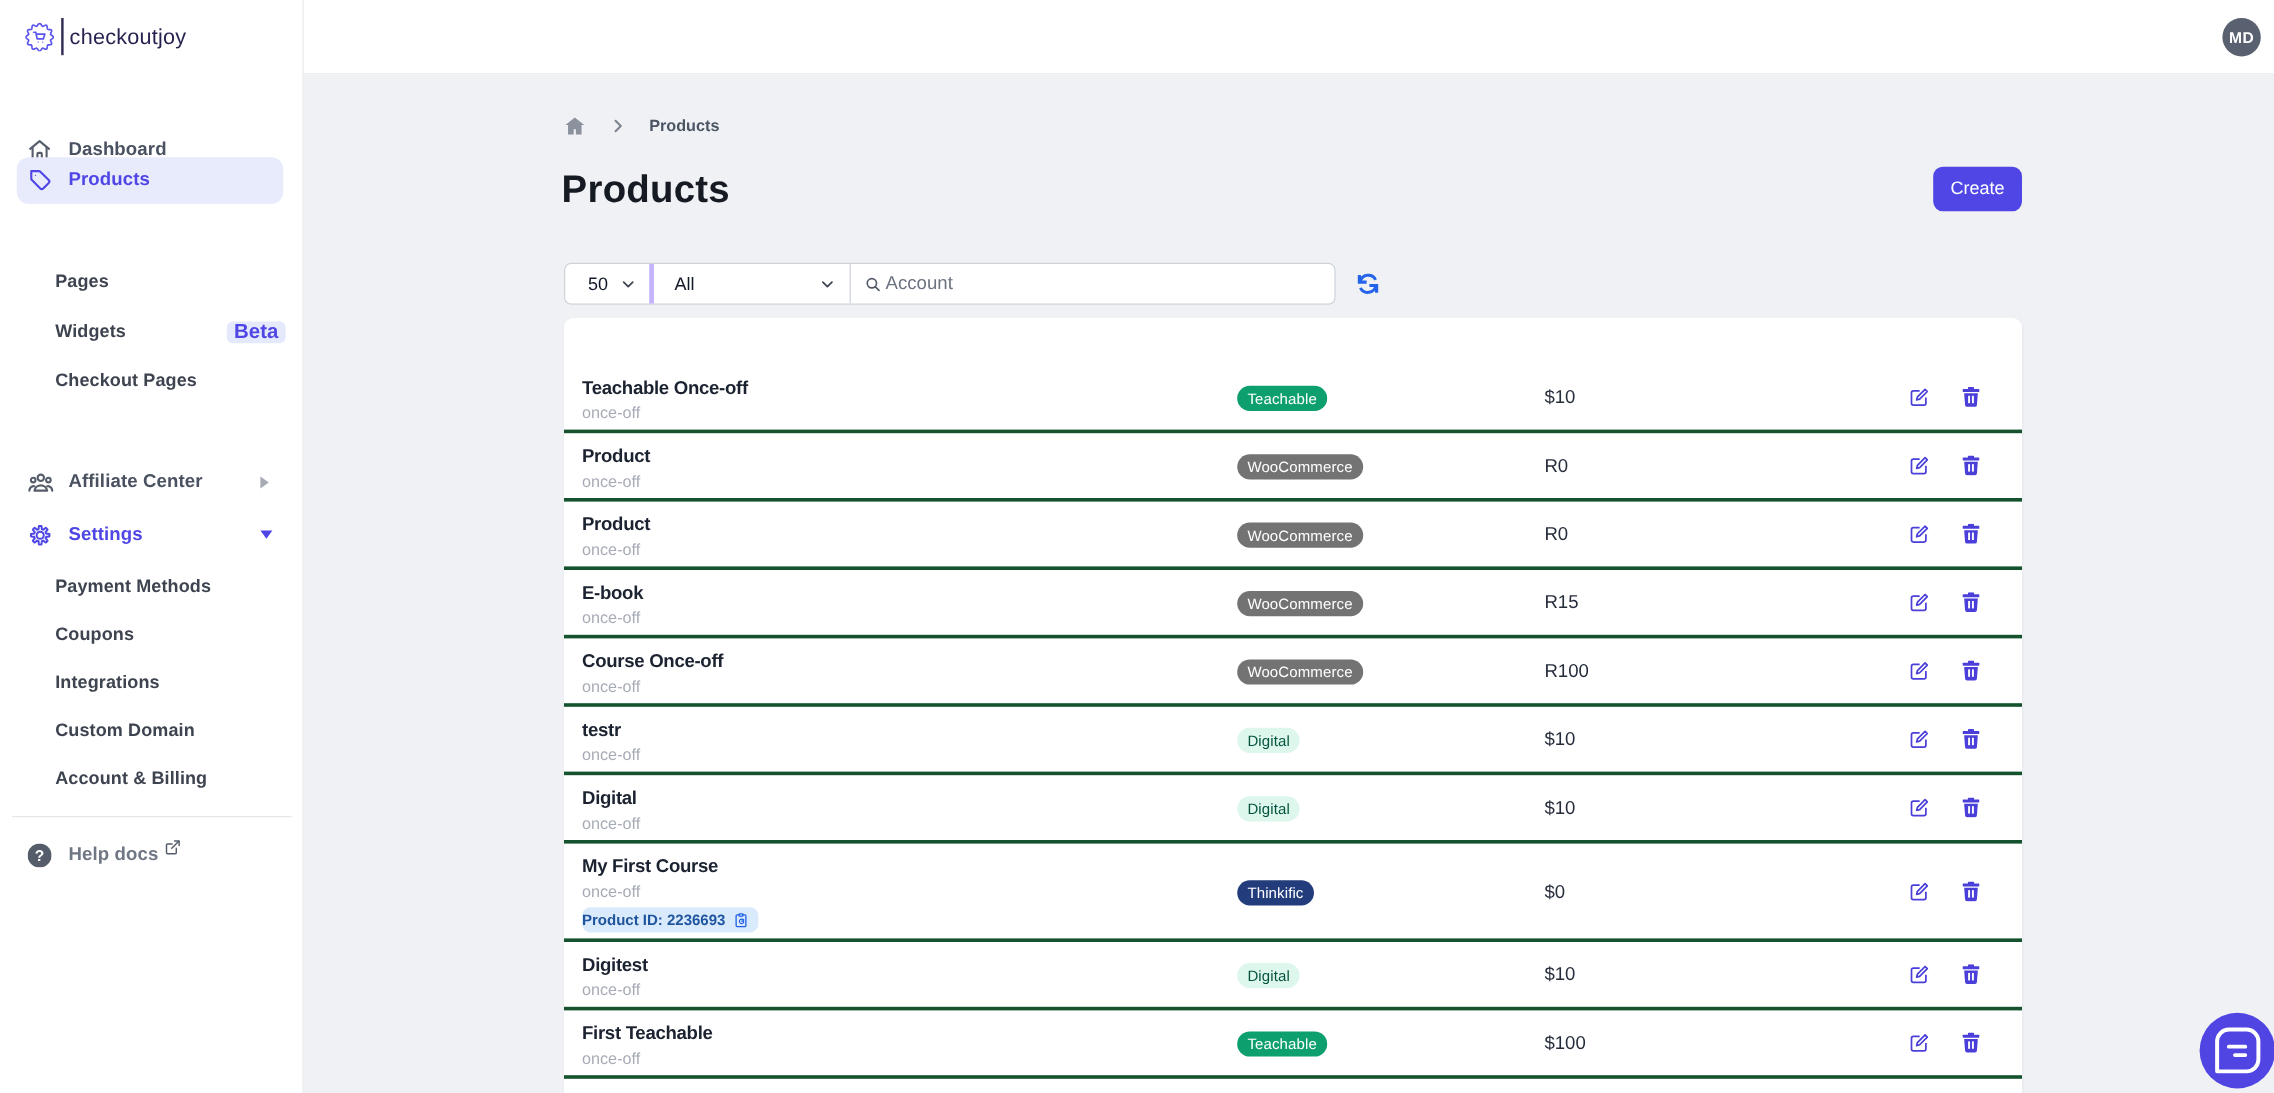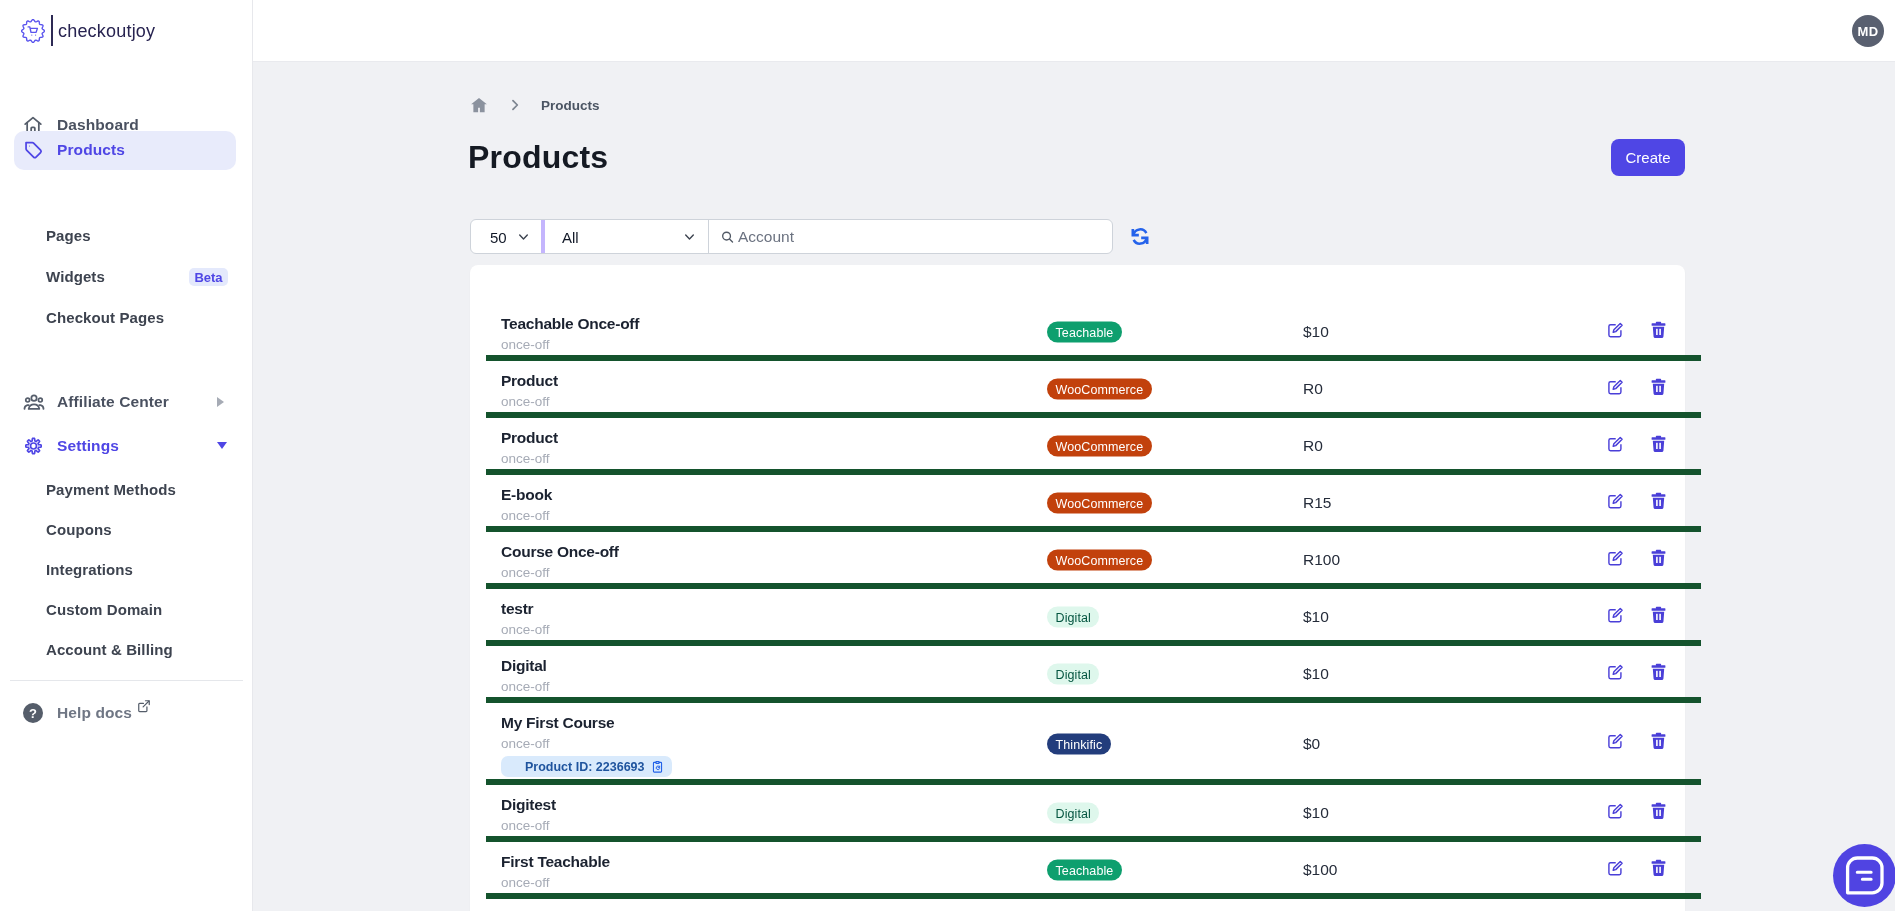--- a/index.html
+++ b/index.html
@@ -28,33 +28,33 @@
 #fs1{width:74px;border-right:4px solid #c4b5fd;}
 #fs2{width:164px;border-right:1px solid #ced3da;}
 #fs3{flex:1;}
 .fsel{position:absolute;left:19px;top:50%;transform:translateY(-50%);font-size:15px;color:#111827;}
 .chev{position:absolute;top:50%;transform:translateY(-50%);}
 #searchtxt{position:absolute;left:29px;top:50%;transform:translateY(-50%);font-size:15.5px;color:#6b7280;}
 
 #table{position:absolute;left:470px;top:265px;width:1215px;height:700px;background:#fff;border-radius:8px;box-shadow:0 1px 2px rgba(0,0,0,.04);}
 #thead{position:absolute;left:0;top:0;width:100%;height:39px;background:#f7f8fa;border-bottom:1px solid #e5e7eb;border-radius:8px 8px 0 0;}
 .th{position:absolute;top:50%;transform:translateY(-50%);font-size:12px;font-weight:700;color:#5d6675;letter-spacing:.8px;}
-.row{position:absolute;left:16px;width:100%;border-bottom:6px solid #14532d;}
+.row{position:absolute;left:0;width:100%;border-bottom:3px solid #14532d;}
 .rname{position:absolute;left:15px;font-size:15.5px;font-weight:700;color:#1b2230;transform:translateY(-50%);letter-spacing:-0.25px;}
 .ronce{position:absolute;left:15px;font-size:13.5px;color:#a6abb6;transform:translateY(-50%);}
 .badge{position:absolute;left:561px;transform:translateY(-50%);height:21px;border-radius:11px;display:flex;align-items:center;font-size:12.5px;font-weight:400;padding:0 8.5px;letter-spacing:.1px;}
 .b-green{background:#0e9f6e;color:#fff;text-align:center;}
-.b-blue{background:#c2410c;color:#fff;}
+.b-blue{background:#737373;color:#fff;}
 .b-lgreen{background:#def7ec;color:#03543f;}
 .b-navy{background:#233d7c;color:#fff;}
 .price{position:absolute;left:817px;font-size:15.5px;font-weight:500;color:#252c3a;transform:translateY(-50%);}
 .acts{position:absolute;left:1121px;top:0;height:100%;width:80px;}
 .acts svg{position:absolute;top:50%;transform:translateY(-50%);}
 #pidbadge{position:absolute;left:15px;top:53px;height:21px;white-space:nowrap;padding-right:8px;background:#d9eafc;border-radius:7px;display:flex;align-items:center;}
-#pidbadge span{margin-left:24px;font-size:12.5px;font-weight:700;color:#1f549e;}
+#pidbadge span{margin-left:0;font-size:12.5px;font-weight:700;color:#1f549e;}
 
 #chat{position:absolute;left:1833px;top:844px;width:63px;height:63px;border-radius:50%;background:#5044e2;}
 </style>
 </head>
 <body>
 <div id="bg"></div>
 <div id="main">
 
   <svg class="abs" style="left:470px;top:96px" width="18" height="18" viewBox="0 0 24 24" fill="#8b929e">
       <path d="M12 2.5 1.5 11h3v10.5h6.3v-6h2.4v6h6.3V11h3z"></path>
@@ -324,21 +324,21 @@
   <div class="mitem" style="top:132px">
     <svg width="21" height="21" viewBox="0 0 24 24" fill="none" stroke="#4f46e5" stroke-width="2" stroke-linecap="round" stroke-linejoin="round">
         <path d="M3.5 3.5h7.2a2 2 0 0 1 1.4.6l8 8a2 2 0 0 1 0 2.8l-5.2 5.2a2 2 0 0 1-2.8 0l-8-8a2 2 0 0 1-.6-1.4z"></path>
         <circle cx="7.5" cy="7.5" r="0.6" fill="#4f46e5" stroke="none"></circle>
       </svg>
     <div class="txt indigo">Products</div>
   </div>
 
   <div class="sub" style="top:235px">Pages</div>
   <div class="sub" style="top:276px">Widgets</div>
-  <div class="abs" style="left:189px;top:268px;width:39px;height:18px;background:#e4e9fc;border-radius:5px;display:flex;align-items:center;justify-content:center;font-size:13px;font-weight:700;color:#4f46e5;">Beta</div>
+  <div class="abs" style="left:189px;top:268px;width:49px;height:18px;background:#e4e9fc;border-radius:5px;display:flex;align-items:center;justify-content:center;font-size:17px;font-weight:700;color:#4f46e5;">Beta</div>
   <div class="sub" style="top:317px">Checkout Pages</div>
 
 
   <div class="mitem" style="top:384px">
     <svg width="22" height="22" viewBox="0 0 24 24" fill="none" stroke="#565e6b" stroke-width="1.9" stroke-linecap="round" stroke-linejoin="round">
         <circle cx="12" cy="7.8" r="2.9"></circle>
         <circle cx="5.1" cy="9.9" r="2.1"></circle>
         <circle cx="18.9" cy="9.9" r="2.1"></circle>
         <path d="M6.2 19.5a5.9 5.9 0 0 1 11.6 0z"></path>
         <path d="M1.6 19.5a4.3 4.3 0 0 1 3.2-4.1 6 6 0 0 1 1.4.1"></path>

